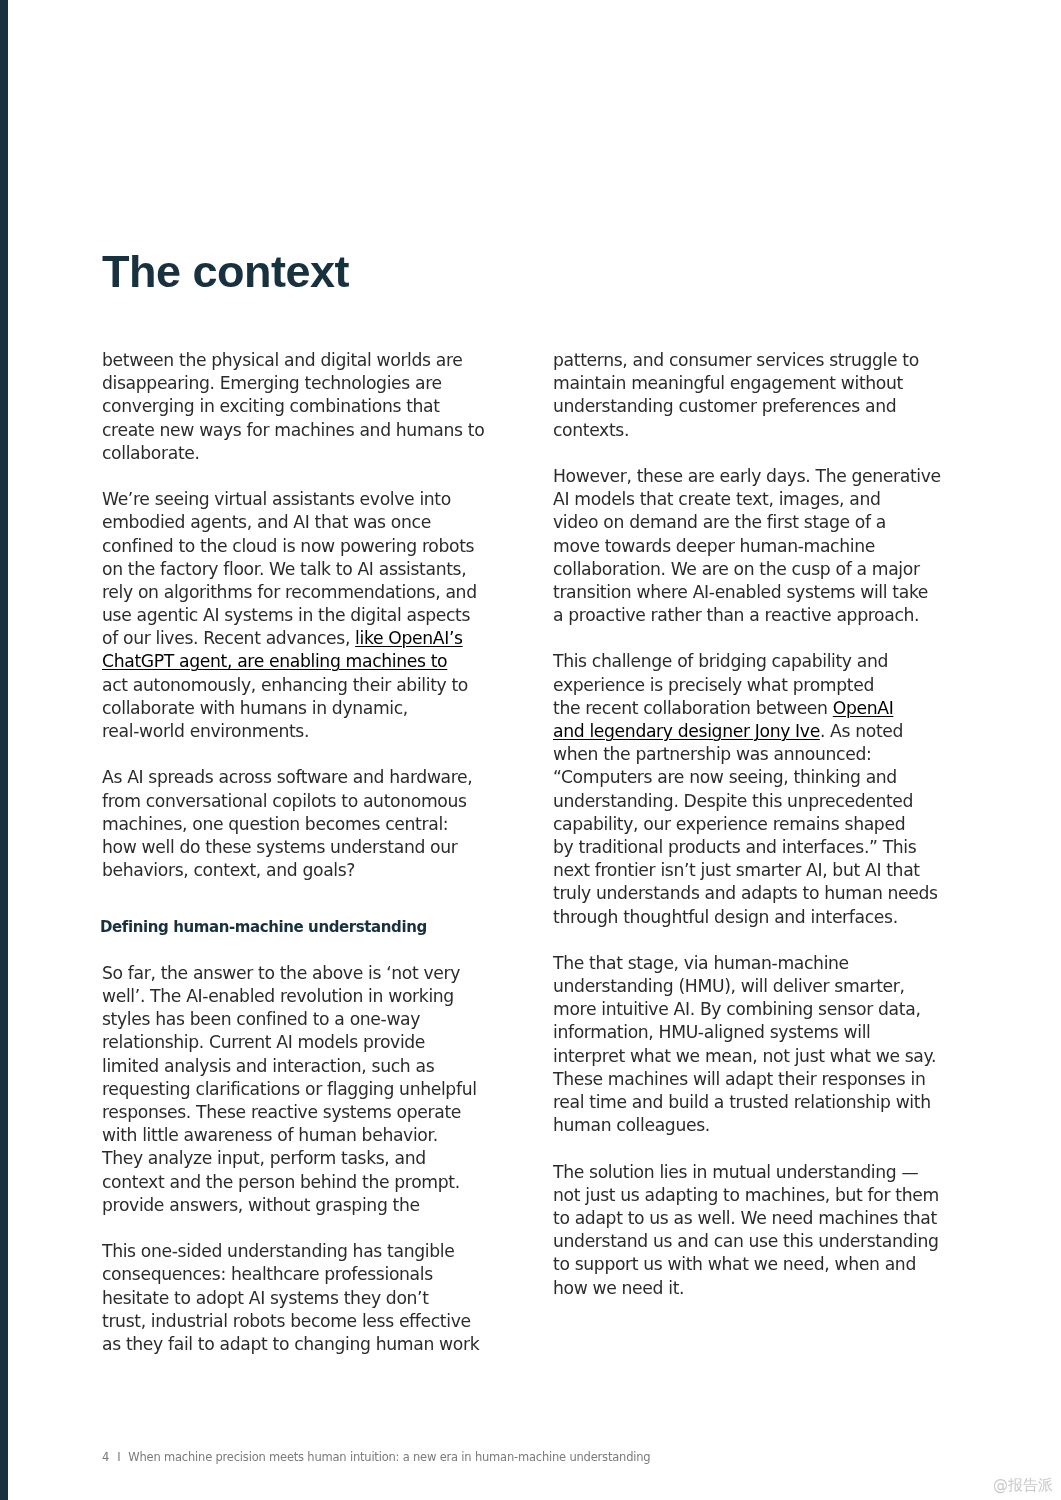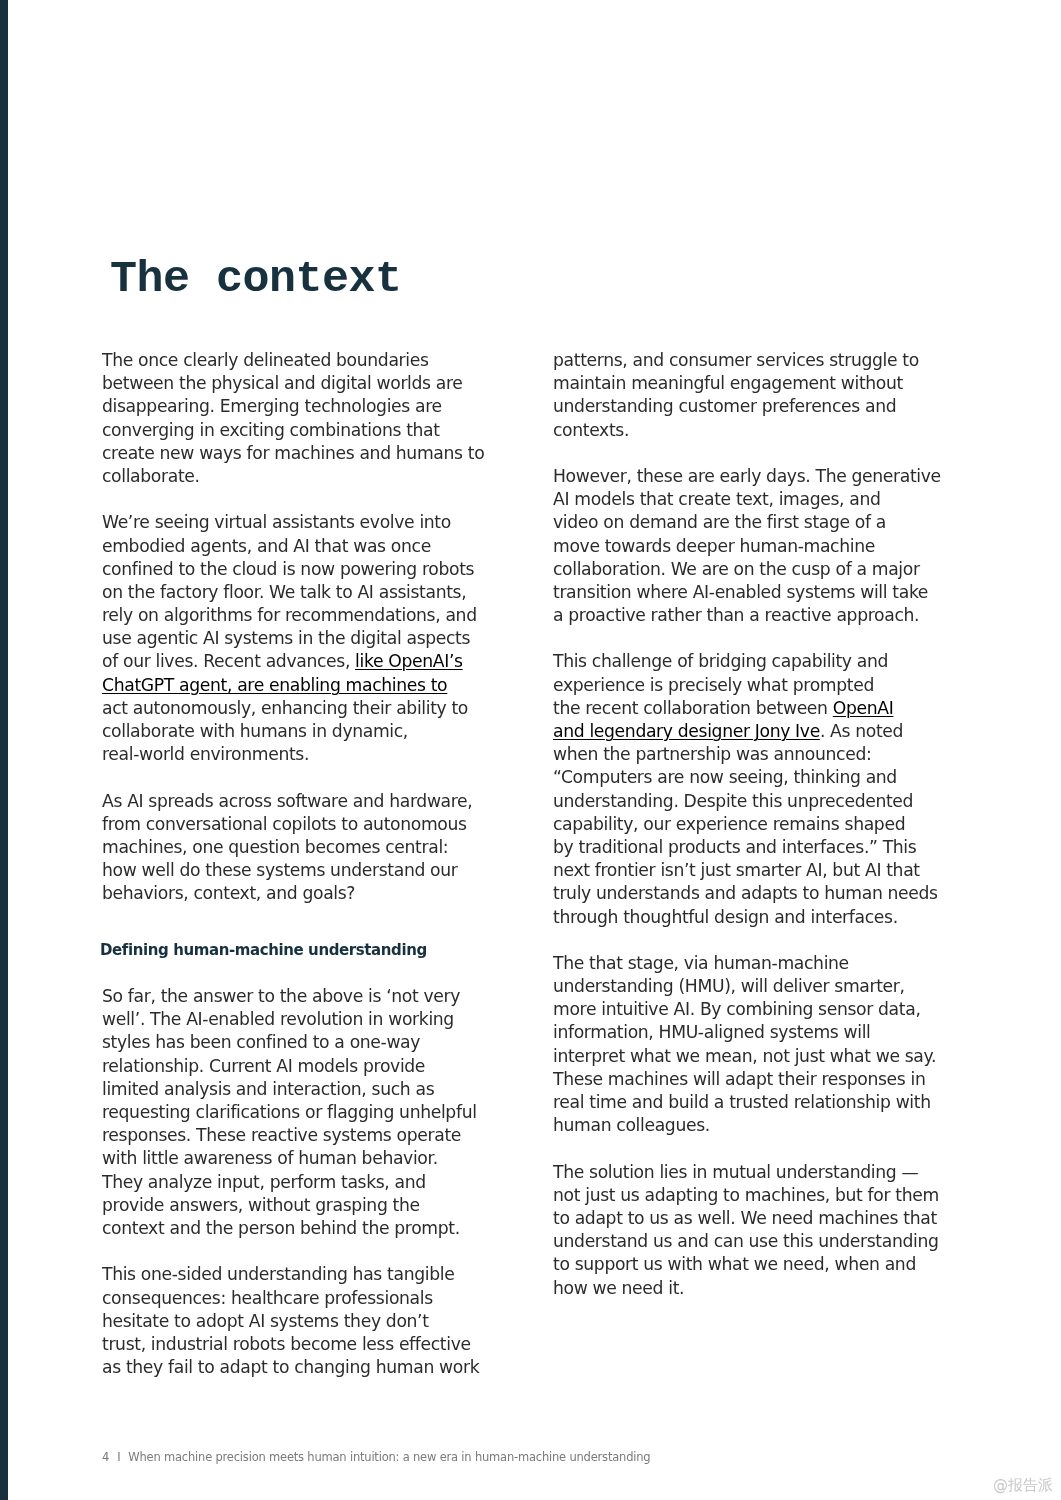--- a/index.html
+++ b/index.html
@@ -3,23 +3,23 @@
 <meta charset="utf-8">
 <style>
   html, body { margin: 0; padding: 0; }
   body {
     width: 1061px; height: 1500px; position: relative; overflow: hidden;
     background: #ffffff; color: #2a2a2a;
     font-family: "DejaVu Sans", sans-serif;
   }
   .left-bar { position: absolute; left: 0; top: 0; width: 8px; height: 1500px; background: #17313f; }
   .title {
-    position: absolute; left: 102px; top: 244px; margin: 8px;
+    position: absolute; left: 102px; top: 244px; margin: 0;
     font-size: 45px; font-weight: bold; color: #17313f; letter-spacing: -0.5px;
-    font-family: Liberation Mono, monospace; line-height: 56px;
+    font-family: Liberation Sans, sans-serif; line-height: 56px;
   }
   .col { position: absolute; top: 349px; width: 420px; }
   .col-left { left: 102px; }
   .col-right { left: 553px; }
   .line {
     display: block; white-space: nowrap; font-size: 17.2px; line-height: 23.2px; height: 23.2px;
     letter-spacing: -0.35px; color: #2b2b2b;
   }
   .gap { display: block; height: 23.2px; }
   .link { color: #000000; text-decoration: underline; text-decoration-thickness: 1px; text-underline-offset: 2px; }
@@ -38,21 +38,20 @@
 </style>
 </head>
 <body>
 
 <div class="left-bar"></div>
 
 <h1 class="title">The context</h1>
 
 <div class="col col-left">
   <div>
-    <span class="line">The once clearly delineated boundaries</span>
     <span class="line">between the physical and digital worlds are</span>
     <span class="line">disappearing. Emerging technologies are</span>
     <span class="line">converging in exciting combinations that</span>
     <span class="line">create new ways for machines and humans to</span>
     <span class="line">collaborate.</span>
   </div>
   <span class="gap"></span>
   <div>
     <span class="line">We’re seeing virtual assistants evolve into</span>
     <span class="line">embodied agents, and AI that was once</span>
@@ -80,22 +79,22 @@
   <div>
     <span class="line">So far, the answer to the above is ‘not very</span>
     <span class="line">well’. The AI-enabled revolution in working</span>
     <span class="line">styles has been confined to a one-way</span>
     <span class="line">relationship. Current AI models provide</span>
     <span class="line">limited analysis and interaction, such as</span>
     <span class="line">requesting clarifications or flagging unhelpful</span>
     <span class="line">responses. These reactive systems operate</span>
     <span class="line">with little awareness of human behavior.</span>
     <span class="line">They analyze input, perform tasks, and</span>
+    <span class="line">context and the person behind the prompt.</span>
     <span class="line">provide answers, without grasping the</span>
-    <span class="line">context and the person behind the prompt.</span>
   </div>
   <span class="gap"></span>
   <div>
     <span class="line">This one-sided understanding has tangible</span>
     <span class="line">consequences: healthcare professionals</span>
     <span class="line">hesitate to adopt AI systems they don’t</span>
     <span class="line">trust, industrial robots become less effective</span>
     <span class="line">as they fail to adapt to changing human work</span>
   </div>
 </div>

